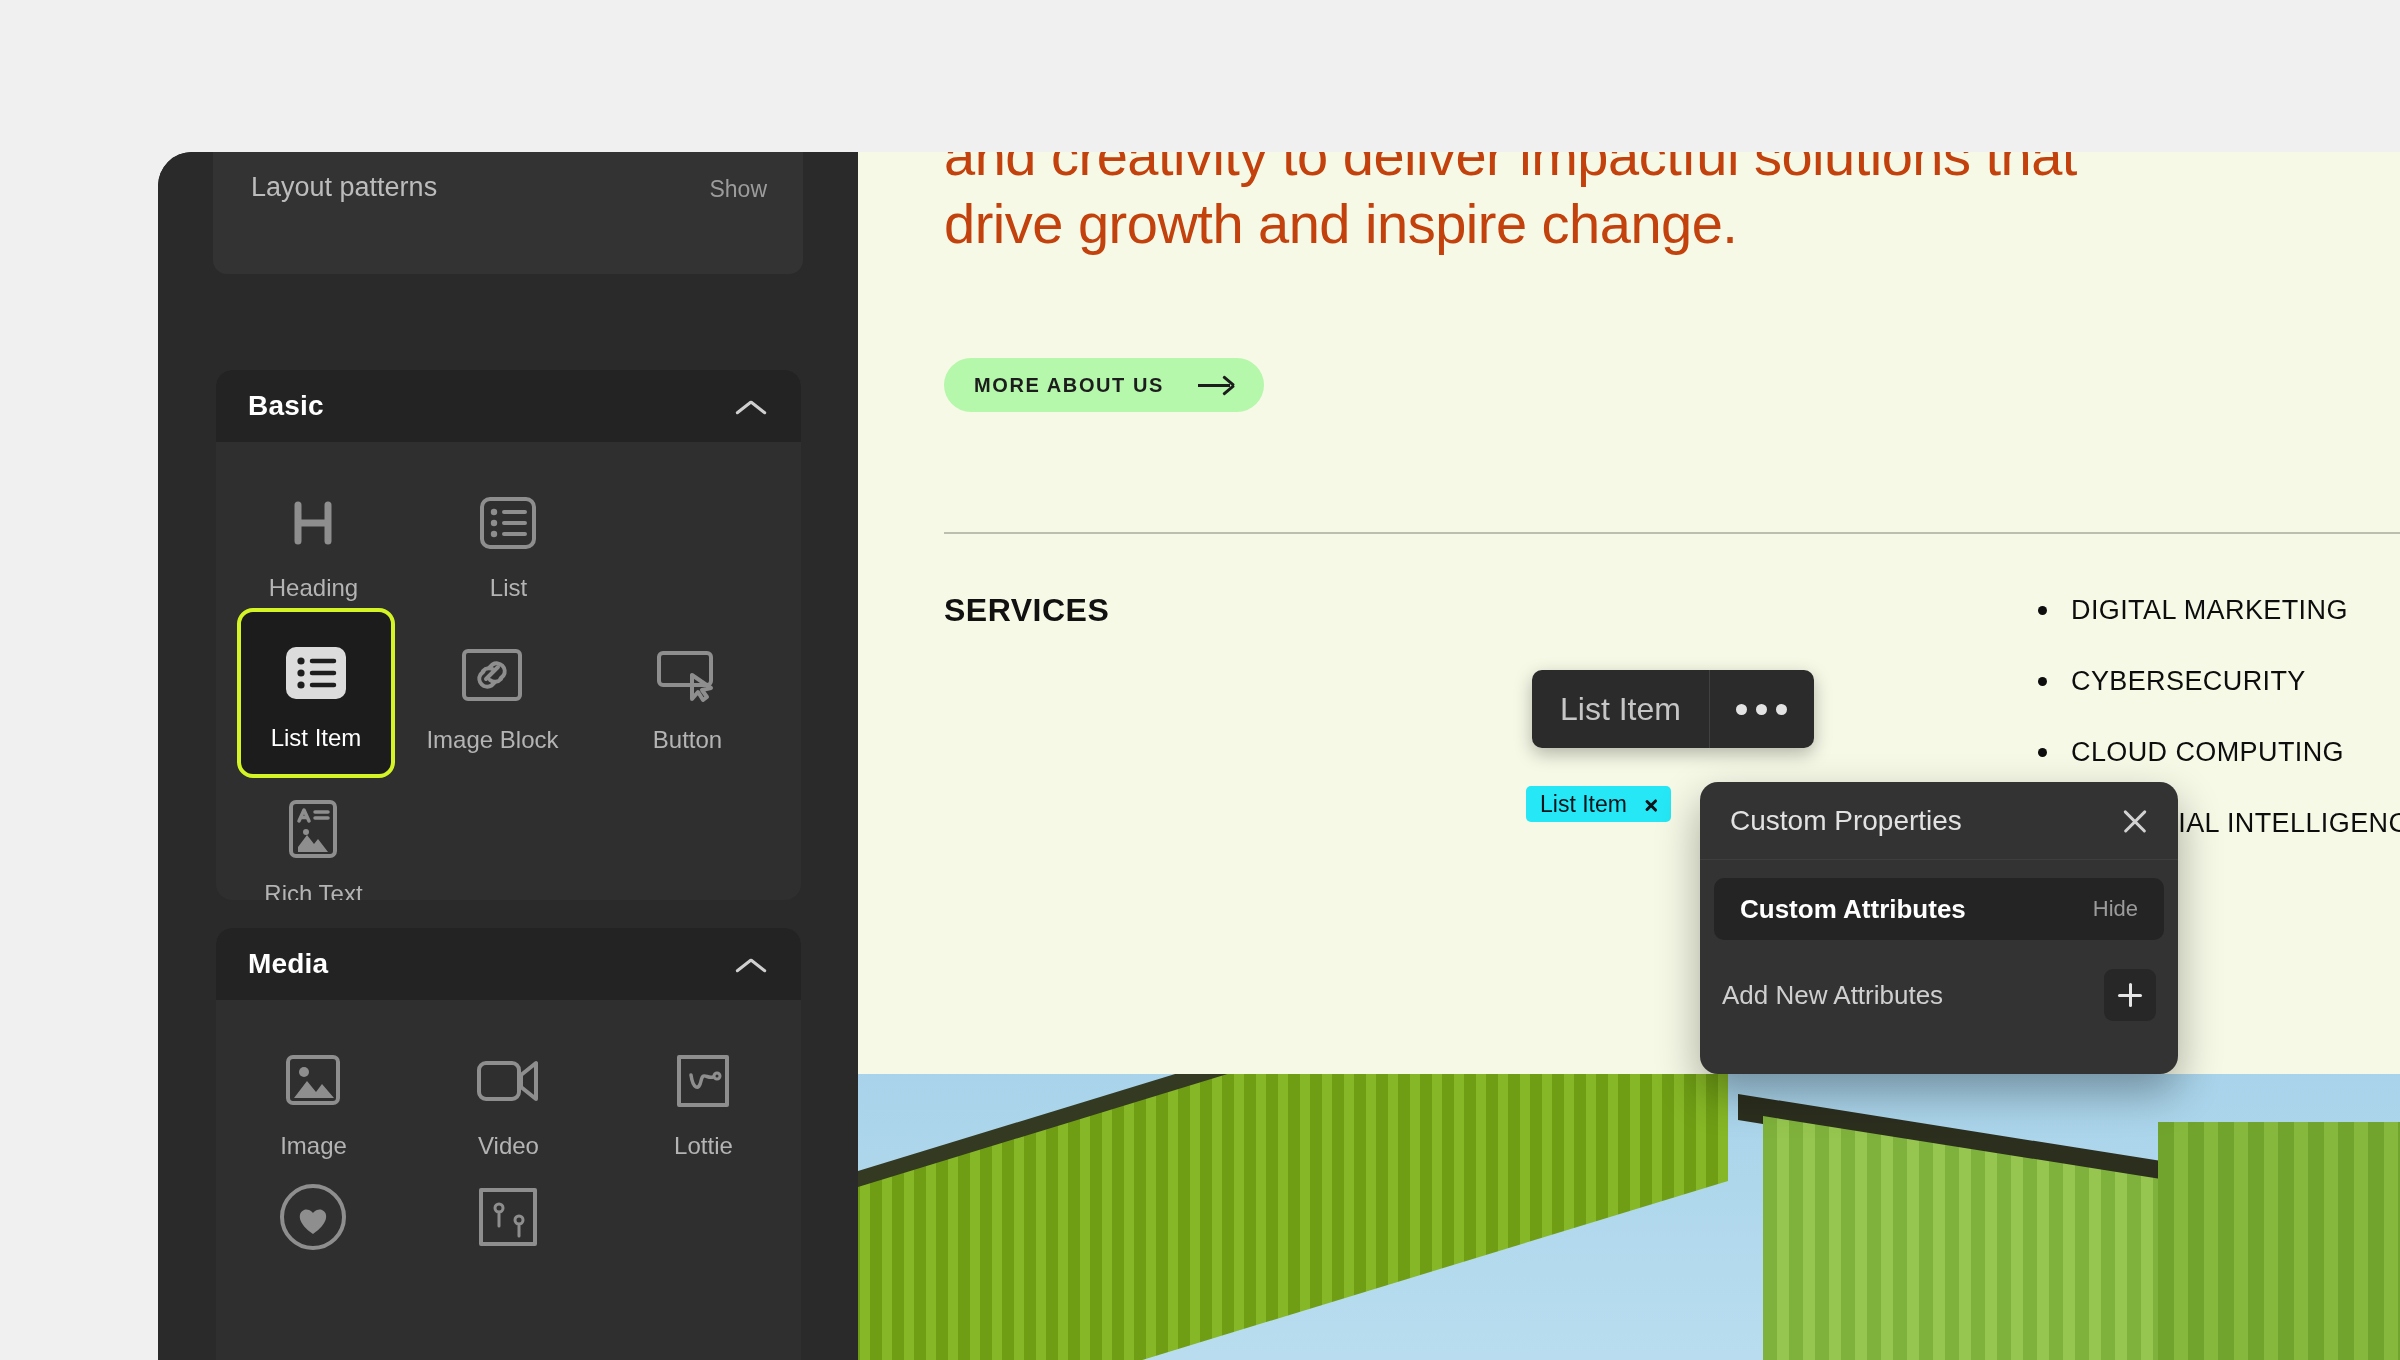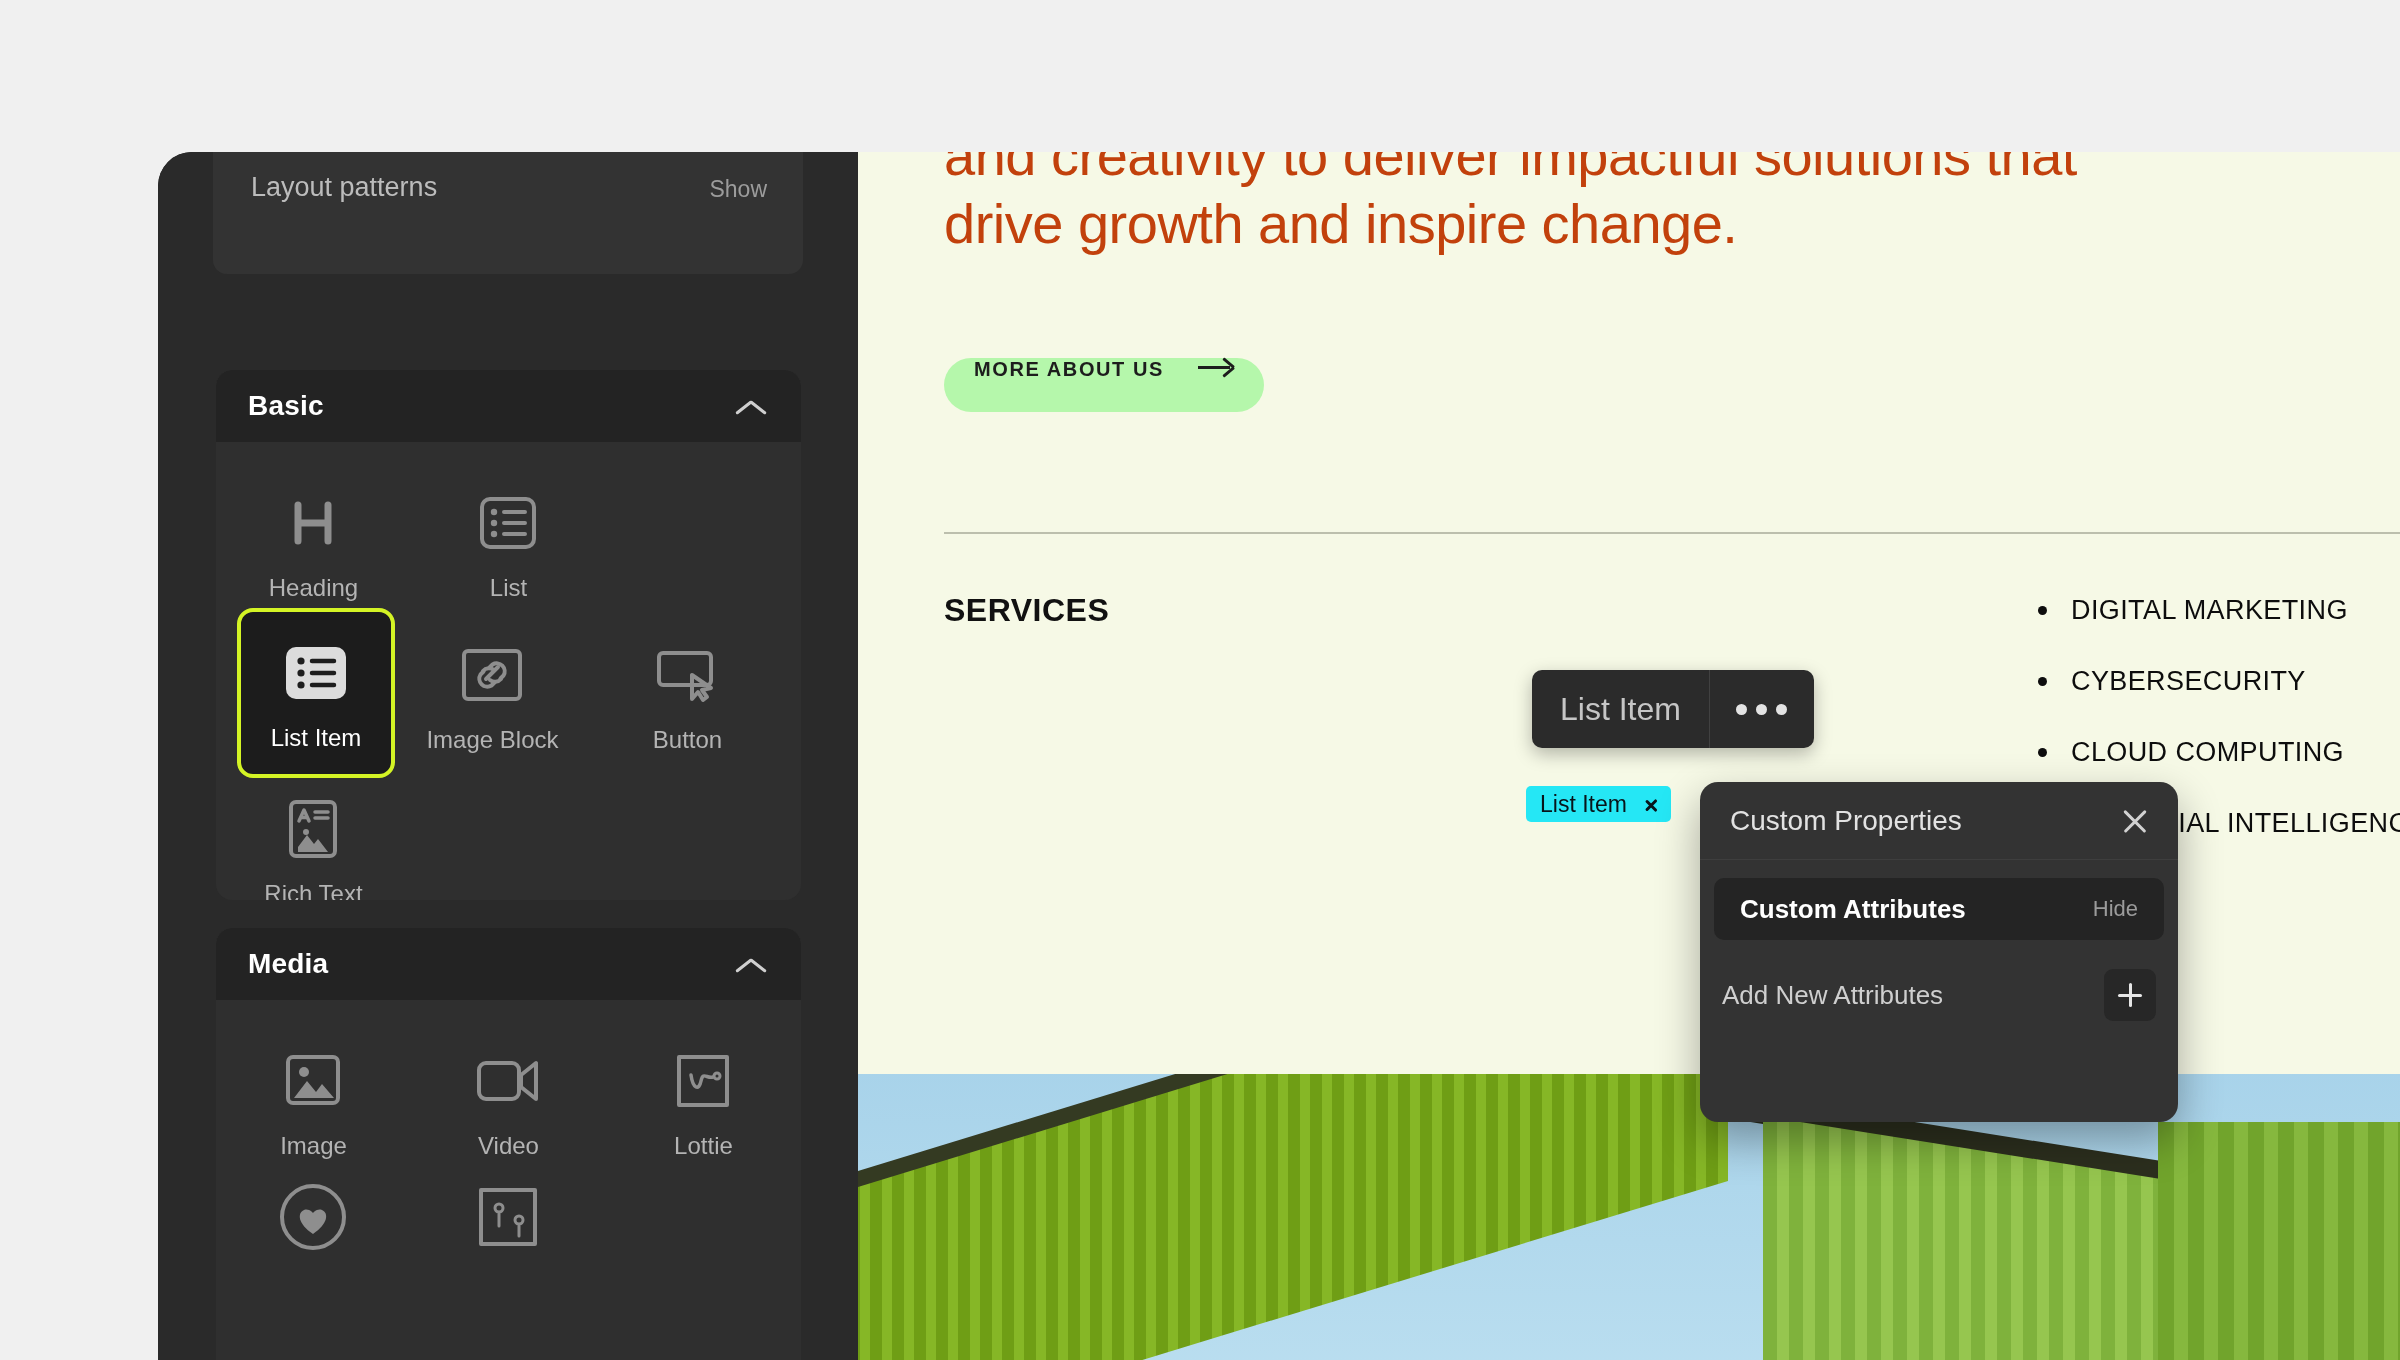--- a/index.html
+++ b/index.html
@@ -112,21 +112,21 @@
     position: absolute; left: 86px; top: -30px; width: 1260px;
     font-size: 56px; line-height: 1.22;
     color: #c2410c;
     font-family: "Liberation Sans", sans-serif;
     letter-spacing: -0.5px;
   }
   #more-btn {
     position: absolute; left: 86px; top: 206px;
     height: 54px; padding: 0 30px;
     background: #b5f7ab; border-radius: 27px;
-    display: flex; align-items: flex-start; gap: 34px;
+    display: flex; align-items: center; gap: 34px;
   }
   #more-btn .mb-label {
     font-size: 20px; font-weight: bold; letter-spacing: 1.6px; color: #1d1d1d;
   }
   .arrow-r { width: 36px; height: 18px; position: relative; }
   .arrow-r .shaft { position: absolute; left: 0; top: 8px; width: 32px; height: 3px; background: #1d1d1d; }
   .arrow-r .head::before, .arrow-r .head::after {
     content: ""; position: absolute; right: 0; top: 8px; width: 14px; height: 3px; background: #1d1d1d;
     transform-origin: right center; border-radius: 1px;
   }
@@ -193,21 +193,21 @@
   }
   #el-toolbar .tb-more {
     display: flex; align-items: center; justify-content: center;
     width: 104px; gap: 9px;
   }
   #el-toolbar .tb-more .dot { width: 11px; height: 11px; border-radius: 50%; background: #e3e3e3; }
 
   
   #cp-panel {
     position: absolute; left: 1542px; top: 630px;
-    width: 478px; height: 340px;
+    width: 478px; height: 292px;
     background: #333333; border-radius: 18px;
     box-shadow: 0 18px 44px rgba(0,0,0,.33);
     overflow: hidden;
     text-align: center;
   }
   #cp-header {
     position: relative; height: 78px;
     display: flex; align-items: center; justify-content: space-between;
     padding: 0 26px 0 30px;
     border-bottom: 1px solid #3e3e3e;

